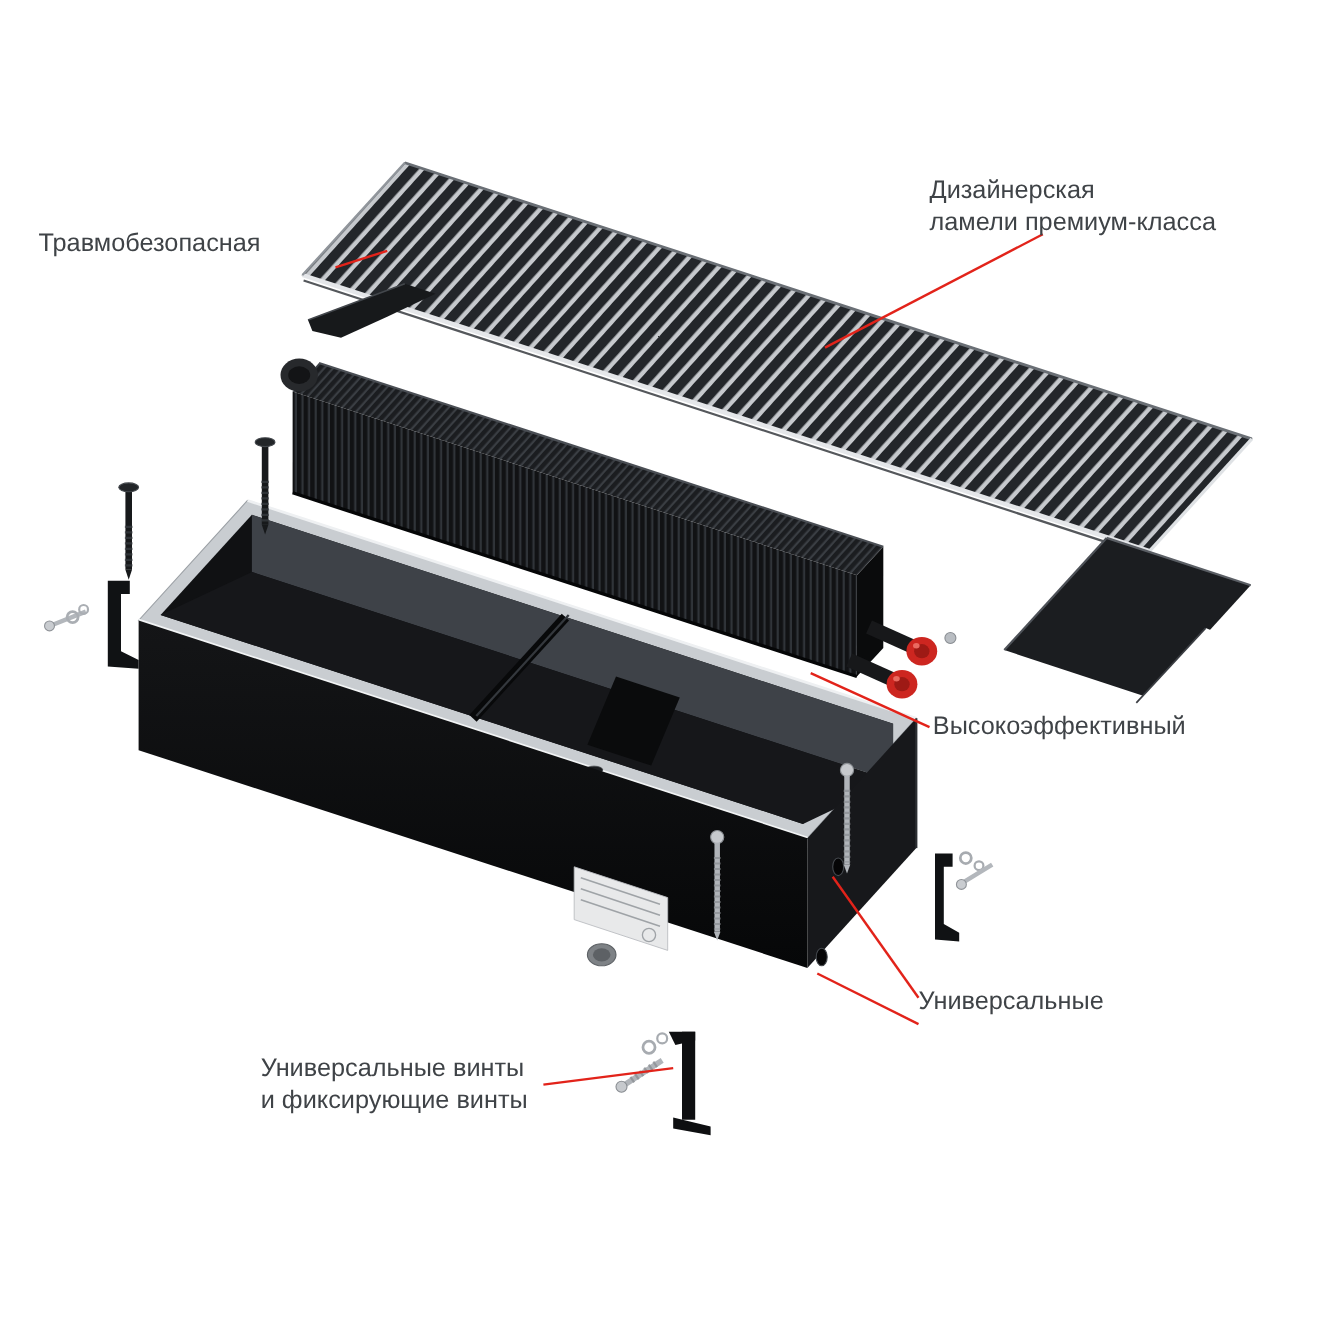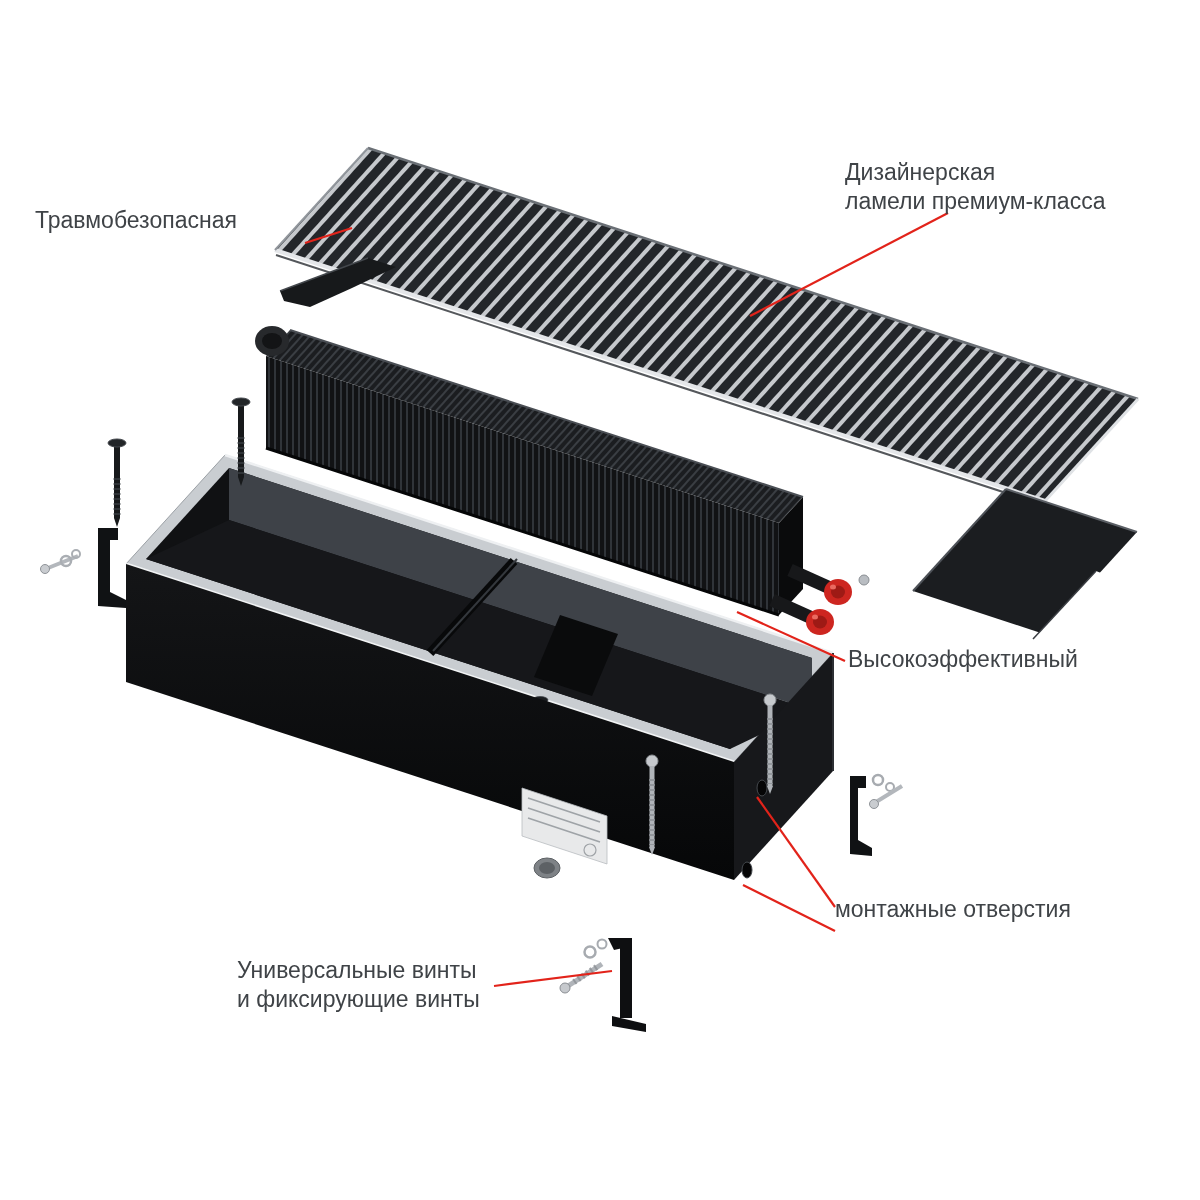--- a/index.html
+++ b/index.html
@@ -212,21 +212,21 @@
   <div class="label" style="left:845px;top:158px;">
     <span>Дизайнерская</span>
     <span>ламели премиум-класса</span>
   </div>
 
   <div class="label" style="left:848px;top:645px;">
     <span>Высокоэффективный</span>
   </div>
 
   <div class="label" style="left:835px;top:895px;">
-    <span>монтажные отверстия</span>
+    <span>Универсальные</span>
   </div>
 
   <div class="label" style="left:237px;top:956px;">
     <span>Универсальные винты</span>
     <span>и фиксирующие винты</span>
   </div>
 
 </div>
 
 </body></html>

